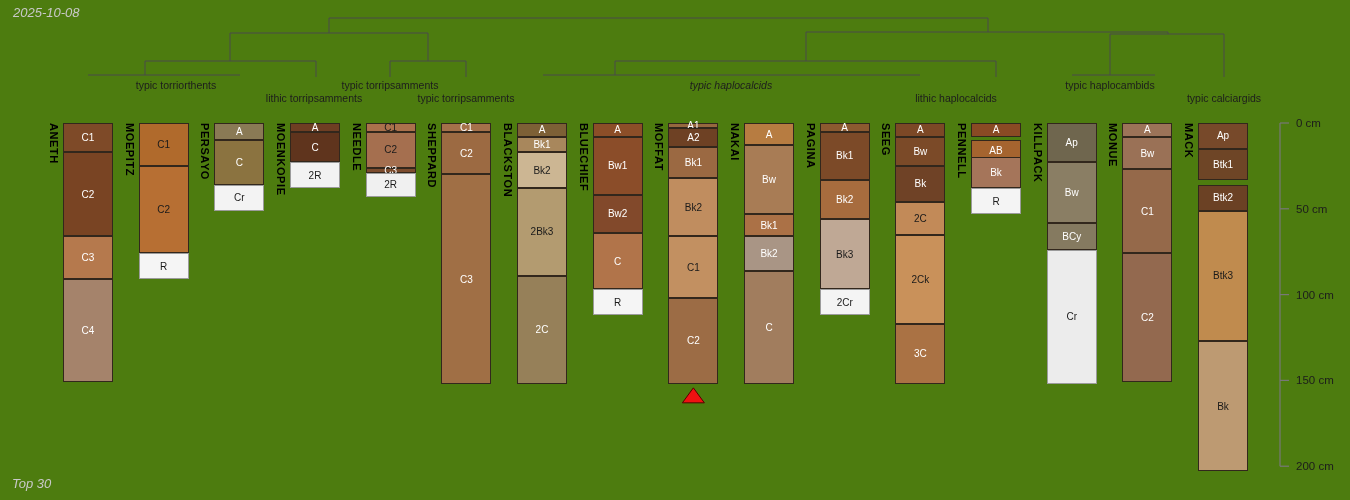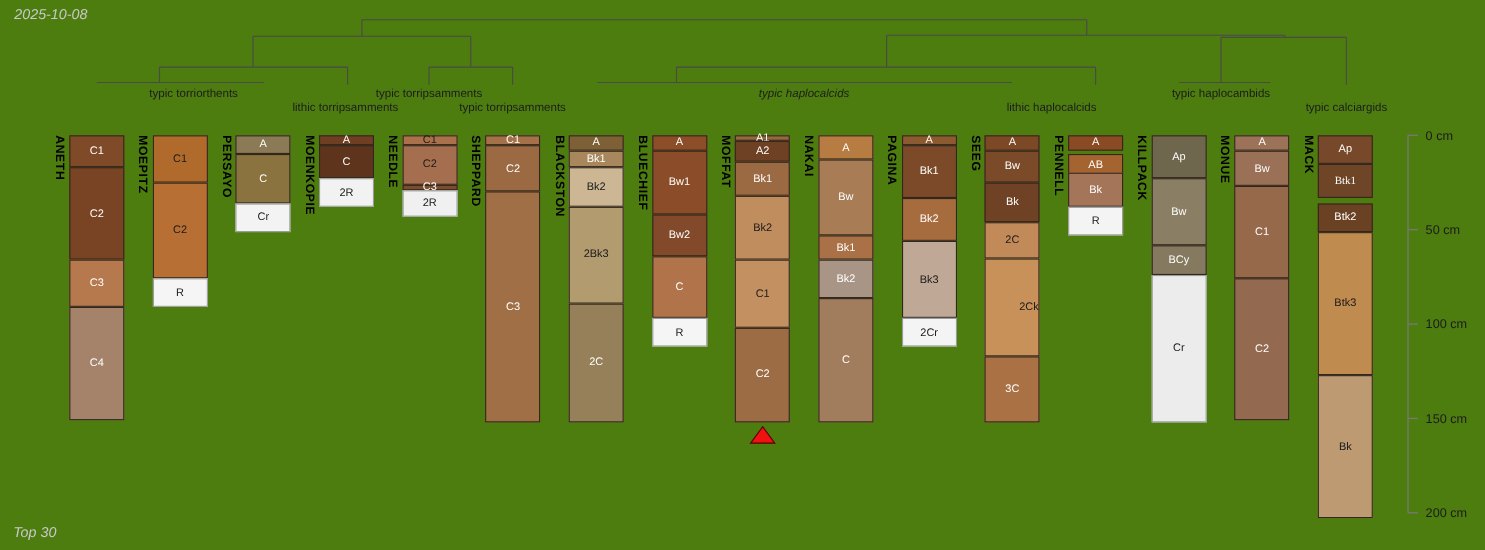--- a/index.html
+++ b/index.html
@@ -238,21 +238,21 @@
         </div>
         <div class="horizon" style="top: 13.728px; height: 29.172px; background: rgb(123, 74, 40); border: 1px solid rgb(50, 39, 28); color: rgb(255, 255, 255);">
           <span>Bw</span>
         </div>
         <div class="horizon" style="top: 42.9px; height: 36.036px; background: rgb(111, 66, 38); border: 1px solid rgb(50, 39, 28); color: rgb(255, 255, 255);">
           <span>Bk</span>
         </div>
         <div class="horizon" style="top: 78.936px; height: 32.604px; background: rgb(194, 138, 88); border: 1px solid rgb(50, 39, 28); color: rgb(26, 26, 26);">
           <span>2C</span>
         </div>
-        <div class="horizon" style="top: 111.54px; height: 89.232px; background: rgb(201, 145, 90); border: 1px solid rgb(50, 39, 28); color: rgb(26, 26, 26); justify-content: flex-end;">
+        <div class="horizon" style="top: 111.54px; height: 89.232px; background: rgb(201, 145, 90); border: 1px solid rgb(50, 39, 28); color: rgb(26, 26, 26);">
           <span>2Ck</span>
         </div>
         <div class="horizon" style="top: 200.772px; height: 60.06px; background: rgb(170, 114, 68); border: 1px solid rgb(50, 39, 28); color: rgb(255, 255, 255); text-align: right;">
           <span>3C</span>
         </div>
       </div>
       <div class="pname" style="left: 956.04px; top: 123px;">PENNELL</div>
       <div class="profile" style="left: 971.04px; top: 123px; width: 50px;">
         <div class="horizon" style="top: 0px; height: 13.728px; background: rgb(138, 74, 36); border: 1px solid rgb(50, 39, 28); color: rgb(255, 255, 255);">
           <span>A</span>
@@ -295,21 +295,21 @@
         </div>
         <div class="horizon" style="top: 130.416px; height: 128.7px; background: rgb(147, 105, 79); border: 1px solid rgb(50, 39, 28); color: rgb(255, 255, 255);">
           <span>C2</span>
         </div>
       </div>
       <div class="pname" style="left: 1183.05px; top: 123px;">MACK</div>
       <div class="profile" style="left: 1198.05px; top: 123px; width: 50px;">
         <div class="horizon" style="top: 0px; height: 25.74px; background: rgb(119, 73, 42); border: 1px solid rgb(50, 39, 28); color: rgb(255, 255, 255);">
           <span>Ap</span>
         </div>
-        <div class="horizon" style="top: 25.74px; height: 31px; background: rgb(110, 69, 38); border: 1px solid rgb(50, 39, 28); color: rgb(255, 255, 255); font-family: Liberation Serif, serif;">
+        <div class="horizon" style="top: 25.74px; height: 31px; background: rgb(110, 69, 38); border: 1px solid rgb(50, 39, 28); color: rgb(255, 255, 255);">
           <span>Btk1</span>
         </div>
         <div class="horizon" style="top: 61.776px; height: 25.74px; background: rgb(107, 65, 36); border: 1px solid rgb(50, 39, 28); color: rgb(255, 255, 255);">
           <span>Btk2</span>
         </div>
         <div class="horizon" style="top: 87.516px; height: 130.416px; background: rgb(192, 139, 78); border: 1px solid rgb(50, 39, 28); color: rgb(26, 26, 26);">
           <span>Btk3</span>
         </div>
         <div class="horizon" style="top: 217.932px; height: 130.416px; background: rgb(189, 154, 114); border: 1px solid rgb(50, 39, 28); color: rgb(26, 26, 26);">
           <span>Bk</span>

